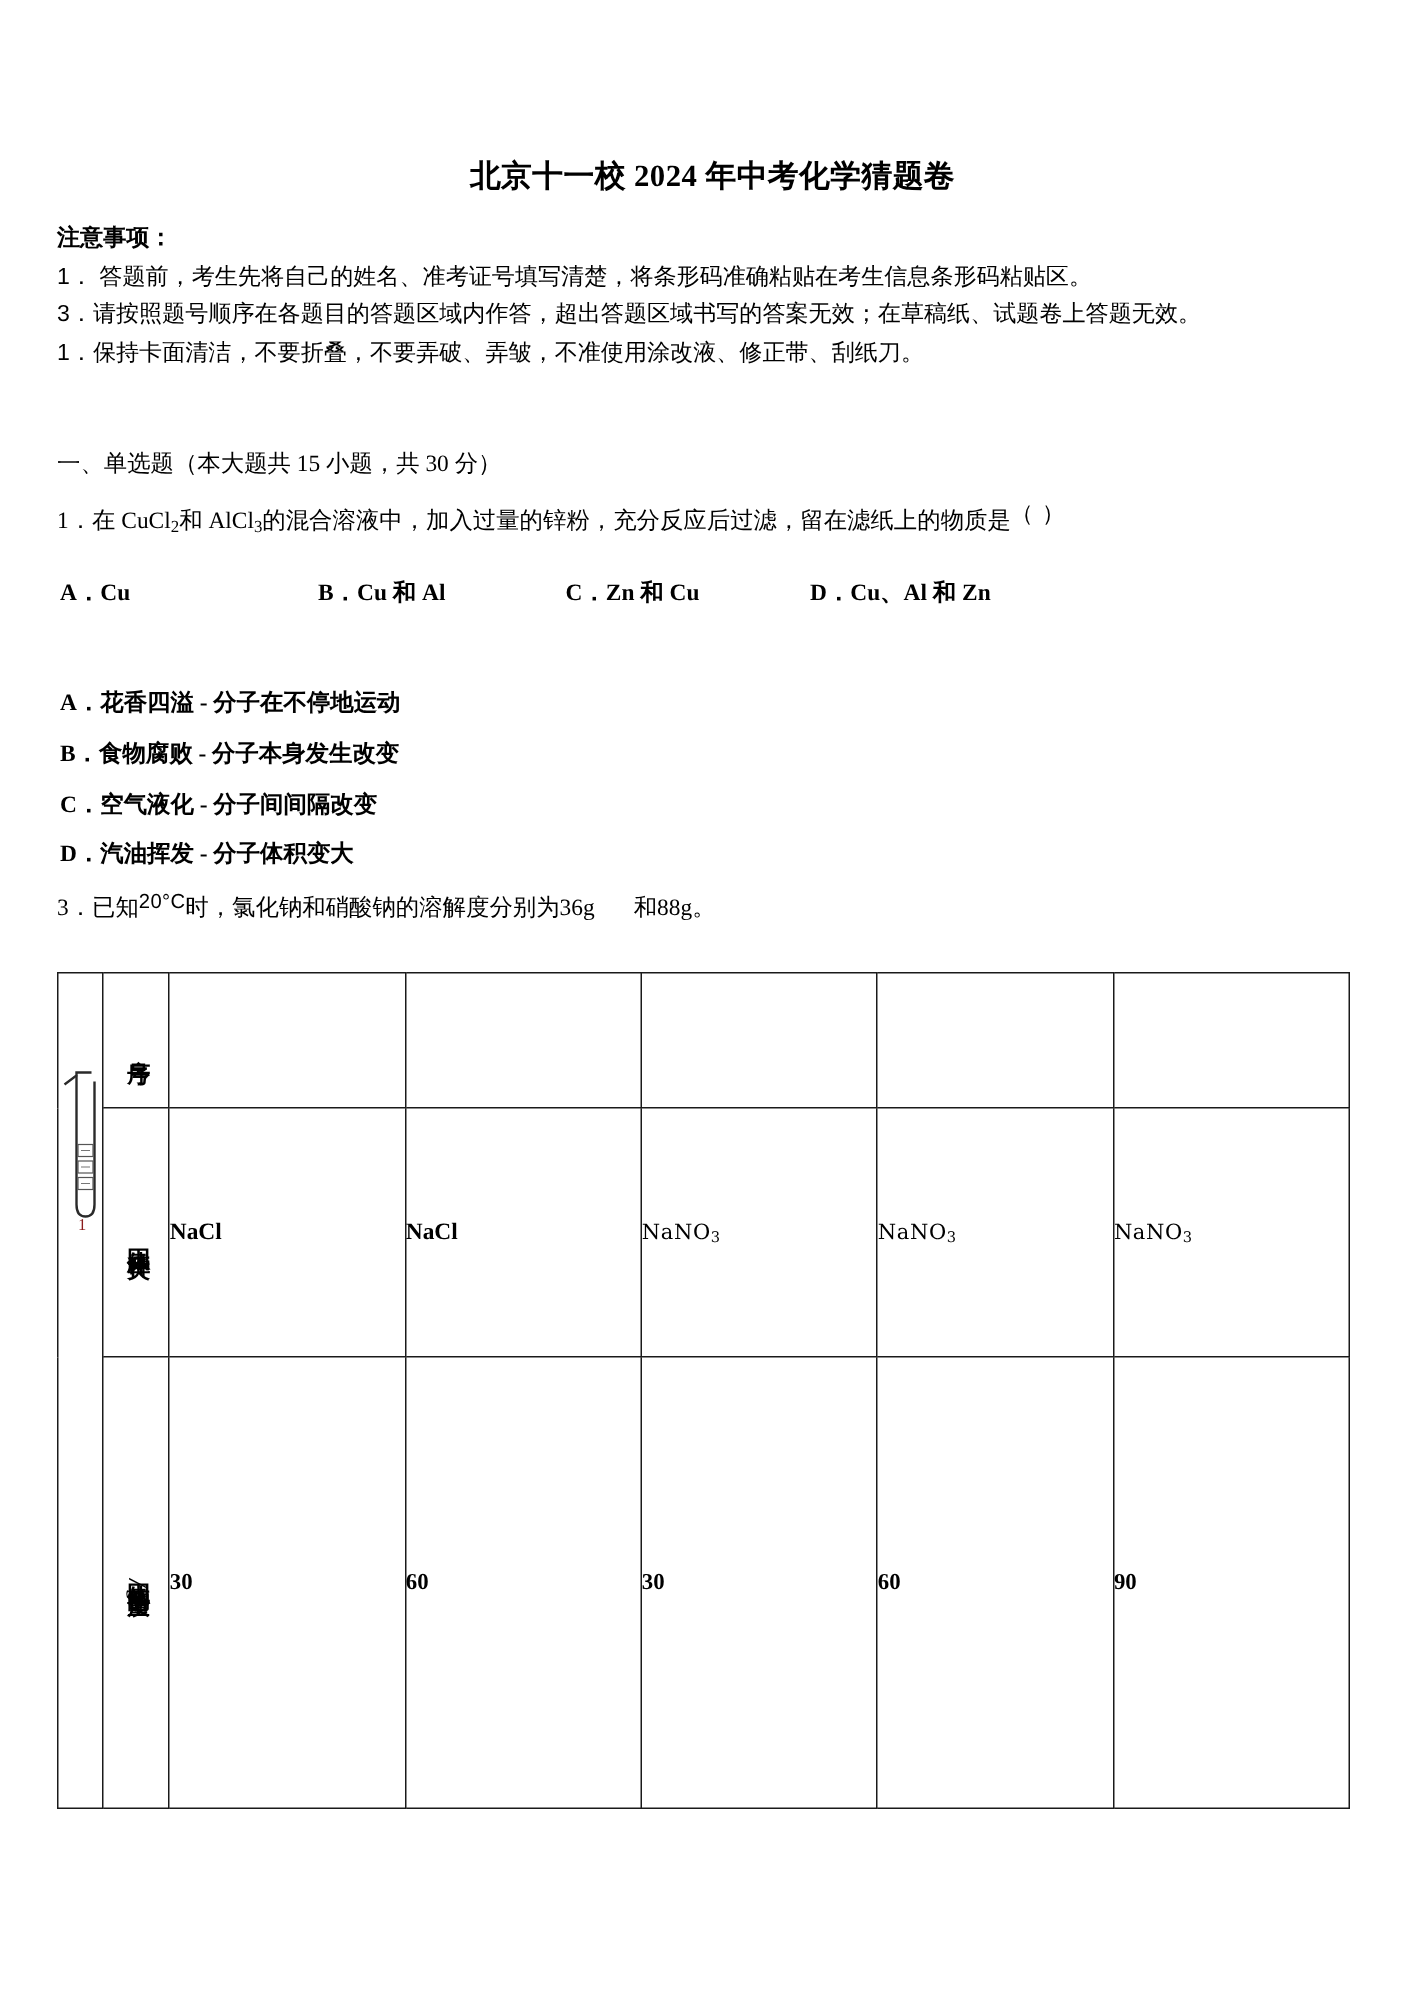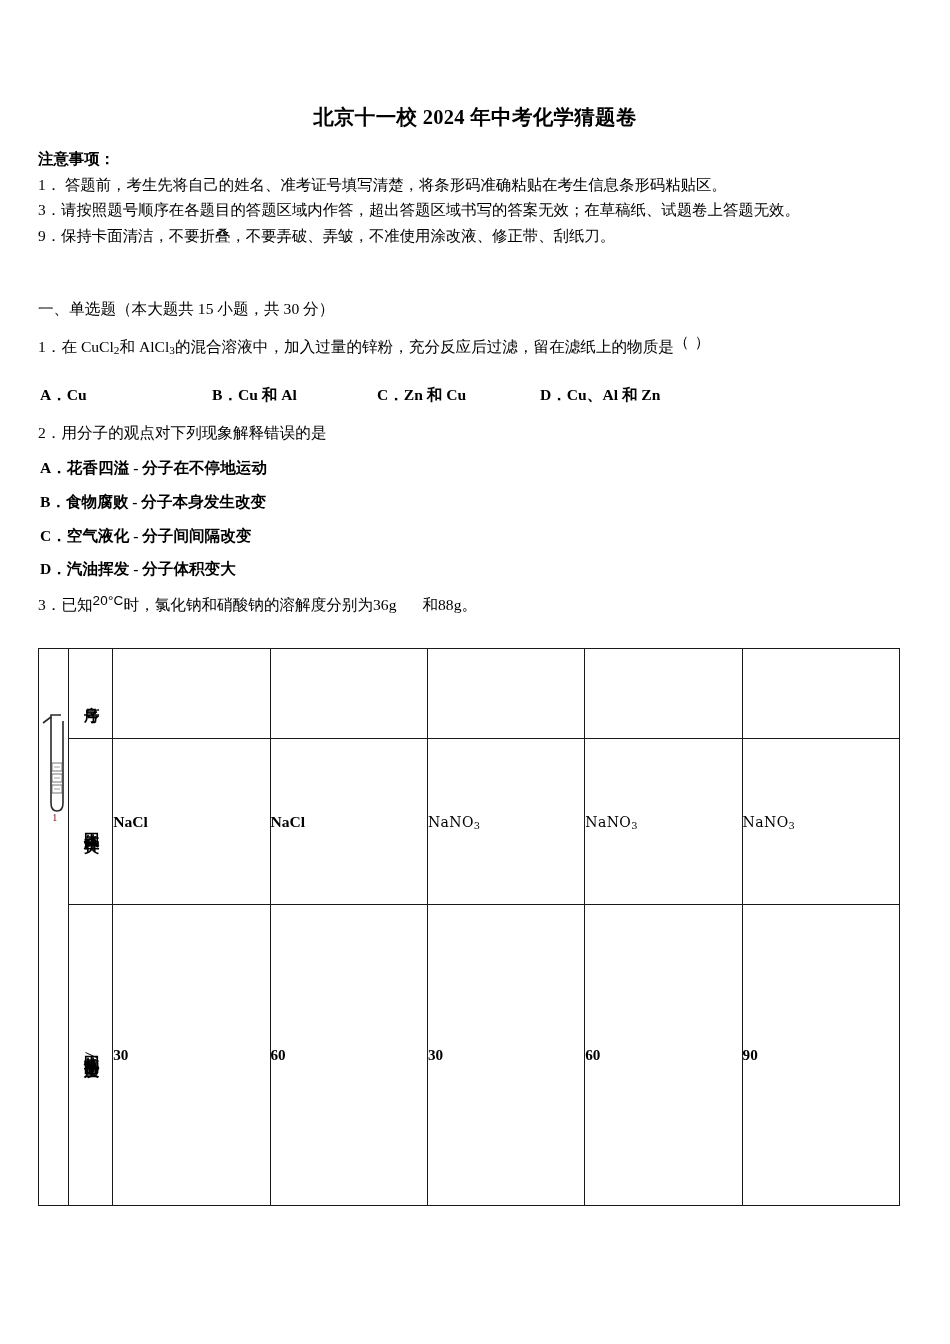--- a/index.html
+++ b/index.html
@@ -37,21 +37,21 @@
   }
 
   
   .notice {
     position: absolute;
     left: 38px;
     top: 146px;
     width: 880px;
     font-size: 15.4px;
     line-height: 25.5px;
-    font-family: Liberation Serif, serif;
+    font-family: Liberation Sans, sans-serif;
   }
   .notice-head { font-weight: bold; }
   .notice-line { white-space: nowrap; }
 
   
   .section-head {
     position: absolute;
     left: 38px;
     top: 299px;
     font-size: 15.6px;
@@ -208,36 +208,33 @@
 <body>
 
 <div class="page">
 
   <div class="doc-title">北京十一校 2024 年中考化学猜题卷</div>
 
   <div class="notice">
     <div class="notice-head">注意事项：</div>
     <div class="notice-line">1． 答题前，考生先将自己的姓名、准考证号填写清楚，将条形码准确粘贴在考生信息条形码粘贴区。</div>
     <div class="notice-line">3．请按照题号顺序在各题目的答题区域内作答，超出答题区域书写的答案无效；在草稿纸、试题卷上答题无效。</div>
-    <div class="notice-line">9．保持卡面清洁，不要折叠，不要弄破、弄皱，不准使用涂改液、修正带、刮纸刀。</div>
+    <div class="notice-line">1．保持卡面清洁，不要折叠，不要弄破、弄皱，不准使用涂改液、修正带、刮纸刀。</div>
   </div>
 
   <div class="section-head">一、单选题（本大题共 15 小题，共 30 分）</div>
 
   <div class="q" id="q1">
     <span>1．</span><span>在 CuCl</span><sub>2</sub><span>和 AlCl</span><sub>3</sub><span>的混合溶液中，加入过量的锌粉，充分反应后过滤，留在滤纸上的物质是</span><span class="paren-gap">（ ）</span>
   </div>
 
   <div class="q" id="q1-opts">
     <span class="opt-cell w1"><span class="opt-label">A．</span><span class="q-bold">Cu</span></span><span class="opt-cell w2"><span class="opt-label">B．</span><span class="q-bold">Cu 和 Al</span></span><span class="opt-cell w3"><span class="opt-label">C．</span><span class="q-bold">Zn 和 Cu</span></span><span class="opt-cell"><span class="opt-label">D．</span><span class="q-bold">Cu、Al 和 Zn</span></span>
   </div>
 
-  <div class="q" id="q2">
-    <span>2．</span><span>用分子的观点对下列现象解释错误的是</span>
-  </div>
   <div class="q" id="q2-a">
     <span class="opt-label">A．</span><span class="q-bold">花香四溢 - 分子在不停地运动</span>
   </div>
   <div class="q" id="q2-b">
     <span class="opt-label">B．</span><span class="q-bold">食物腐败 - 分子本身发生改变</span>
   </div>
   <div class="q" id="q2-c">
     <span class="opt-label">C．</span><span class="q-bold">空气液化 - 分子间间隔改变</span>
   </div>
   <div class="q" id="q2-d">

